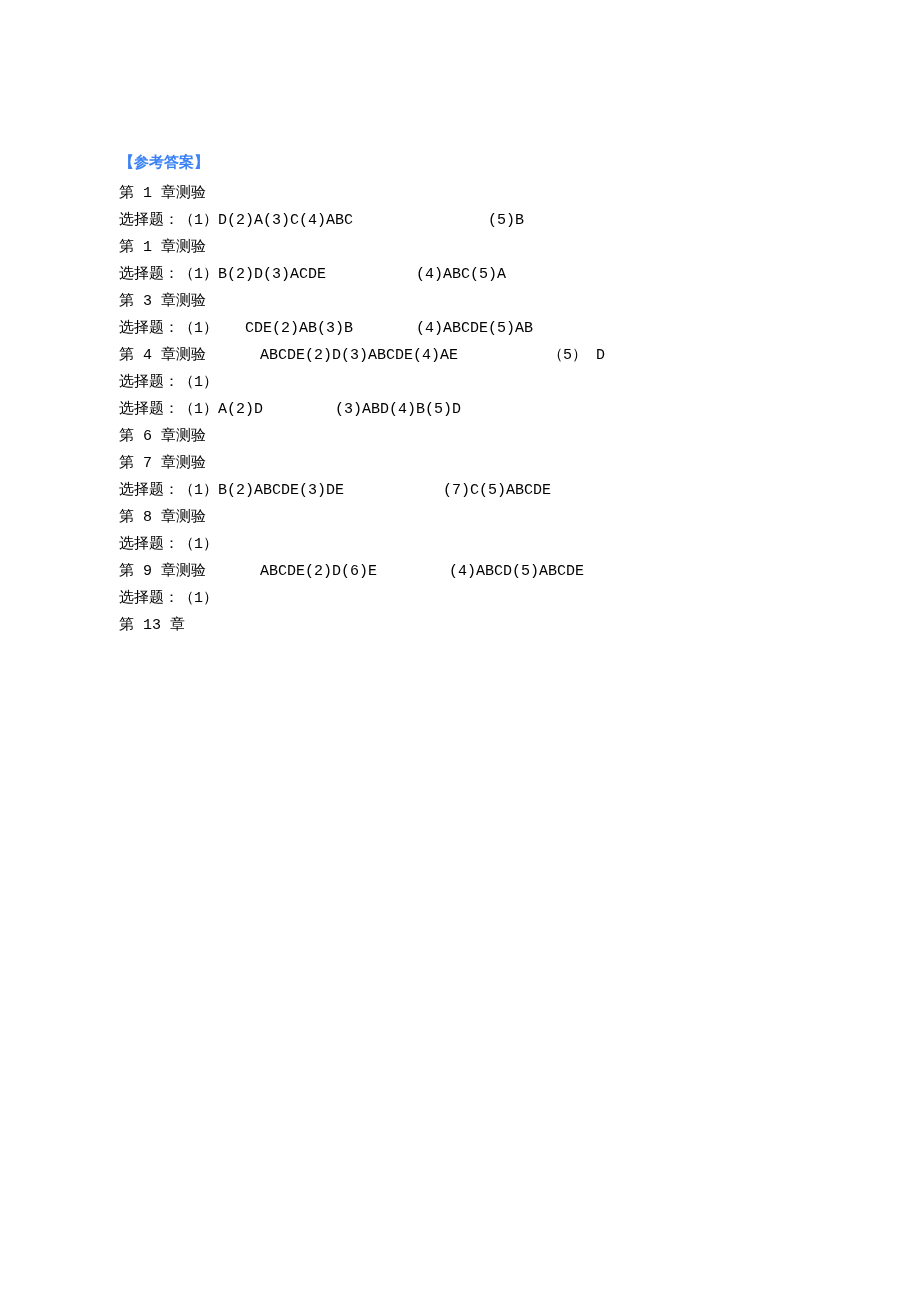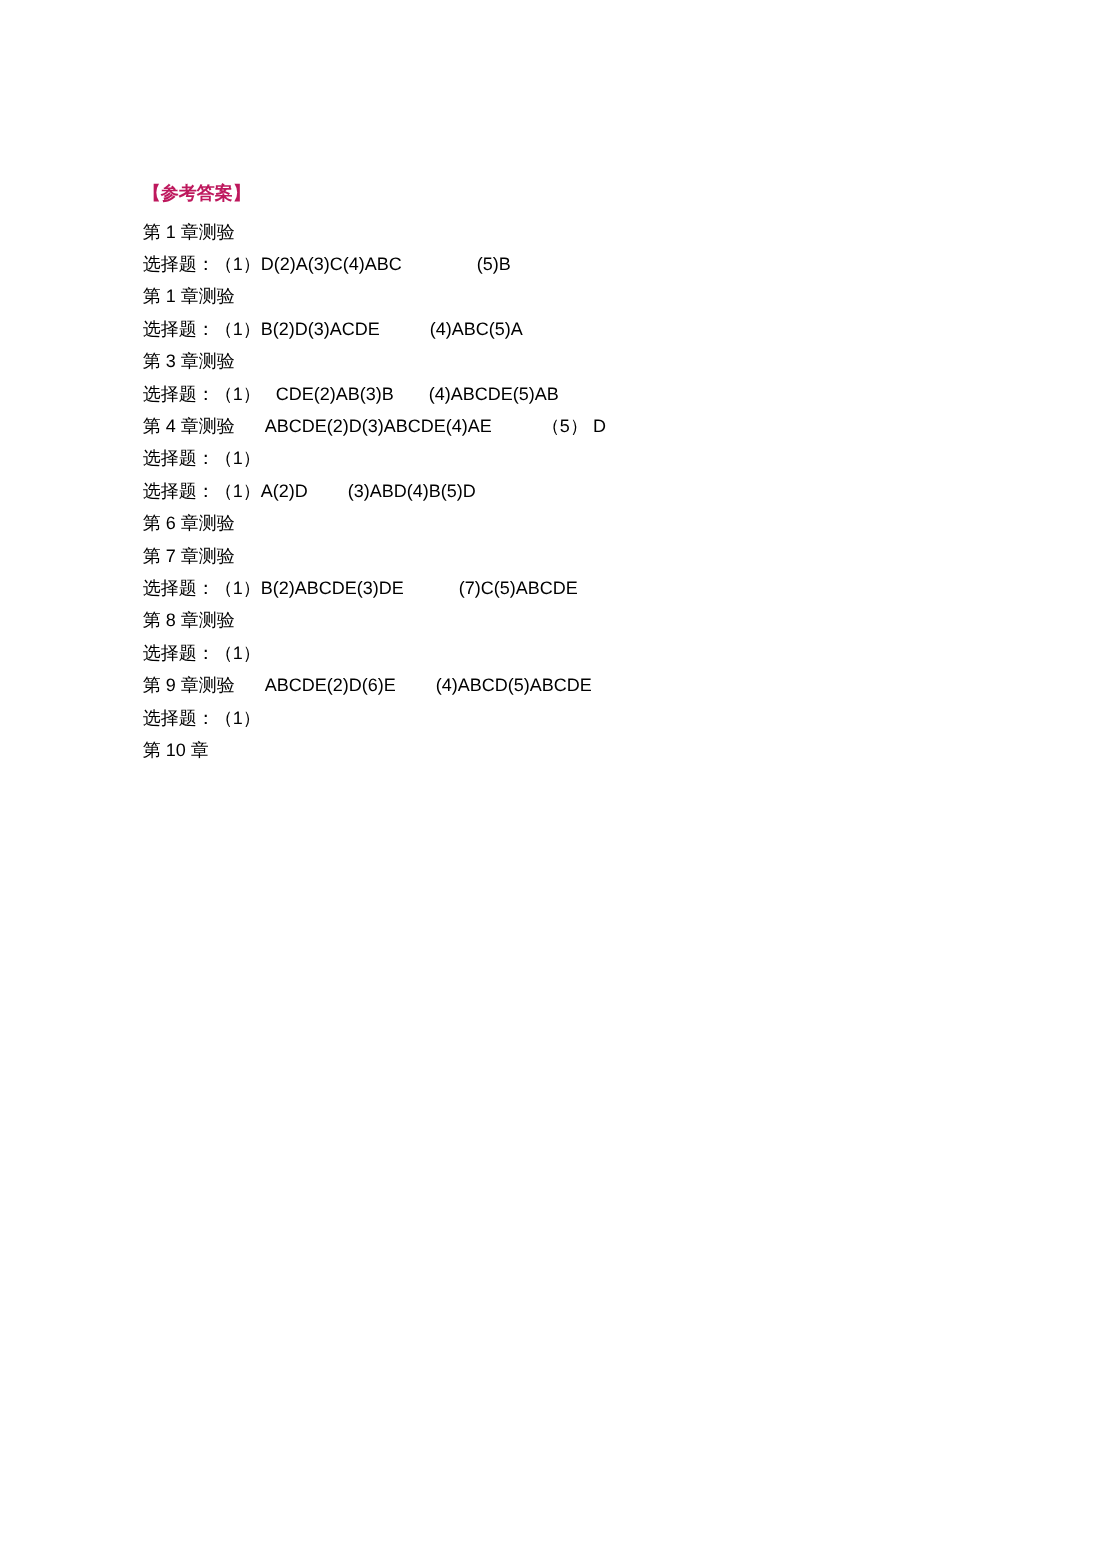--- a/index.html
+++ b/index.html
@@ -14,26 +14,26 @@
     line-height: 1.8;
   }
   .page {
     padding-top: 149px;
     padding-left: 119px;
     padding-right: 100px;
     box-sizing: border-box;
   }
   .title {
     font-weight: bold;
-    color: #be185d;
+    color: #3b82f6;
     margin-bottom: 4px;
   }
   .line {
     white-space: pre;
-    font-family: Liberation Sans, sans-serif;
+    font-family: Liberation Mono, monospace;
   }
 </style>
 </head>
 <body>
 
 <div class="page">
   <div class="title">【参考答案】</div>
   <div class="line">第 1 章测验</div>
   <div class="line">选择题：（1）D(2)A(3)C(4)ABC               (5)B</div>
   <div class="line">第 1 章测验</div>
@@ -43,14 +43,14 @@
   <div class="line">第 4 章测验      ABCDE(2)D(3)ABCDE(4)AE          （5） D</div>
   <div class="line">选择题：（1）</div>
   <div class="line">选择题：（1）A(2)D        (3)ABD(4)B(5)D</div>
   <div class="line">第 6 章测验</div>
   <div class="line">第 7 章测验</div>
   <div class="line">选择题：（1）B(2)ABCDE(3)DE           (7)C(5)ABCDE</div>
   <div class="line">第 8 章测验</div>
   <div class="line">选择题：（1）</div>
   <div class="line">第 9 章测验      ABCDE(2)D(6)E        (4)ABCD(5)ABCDE</div>
   <div class="line">选择题：（1）</div>
-  <div class="line">第 10 章</div>
+  <div class="line">第 13 章</div>
 </div>
 
 </body></html>

